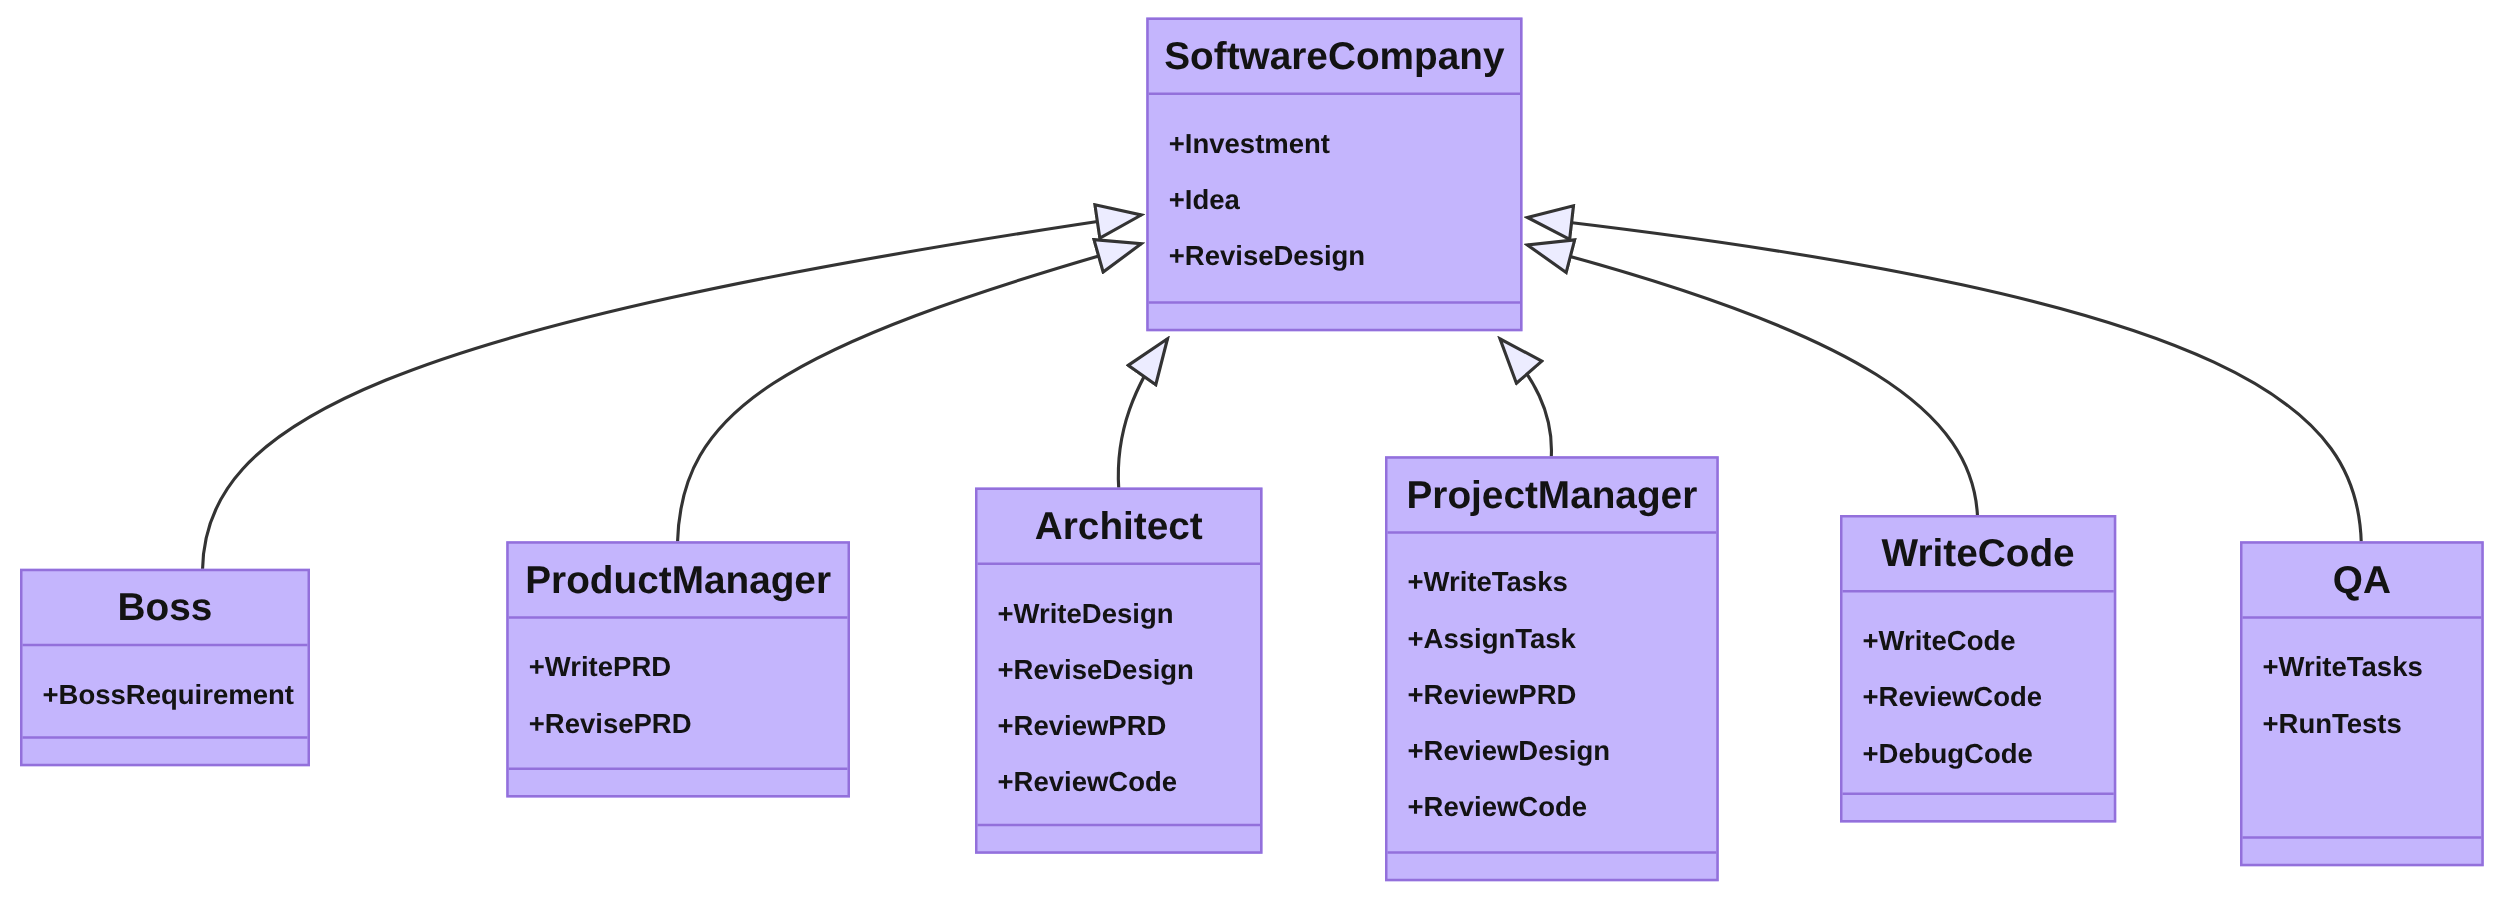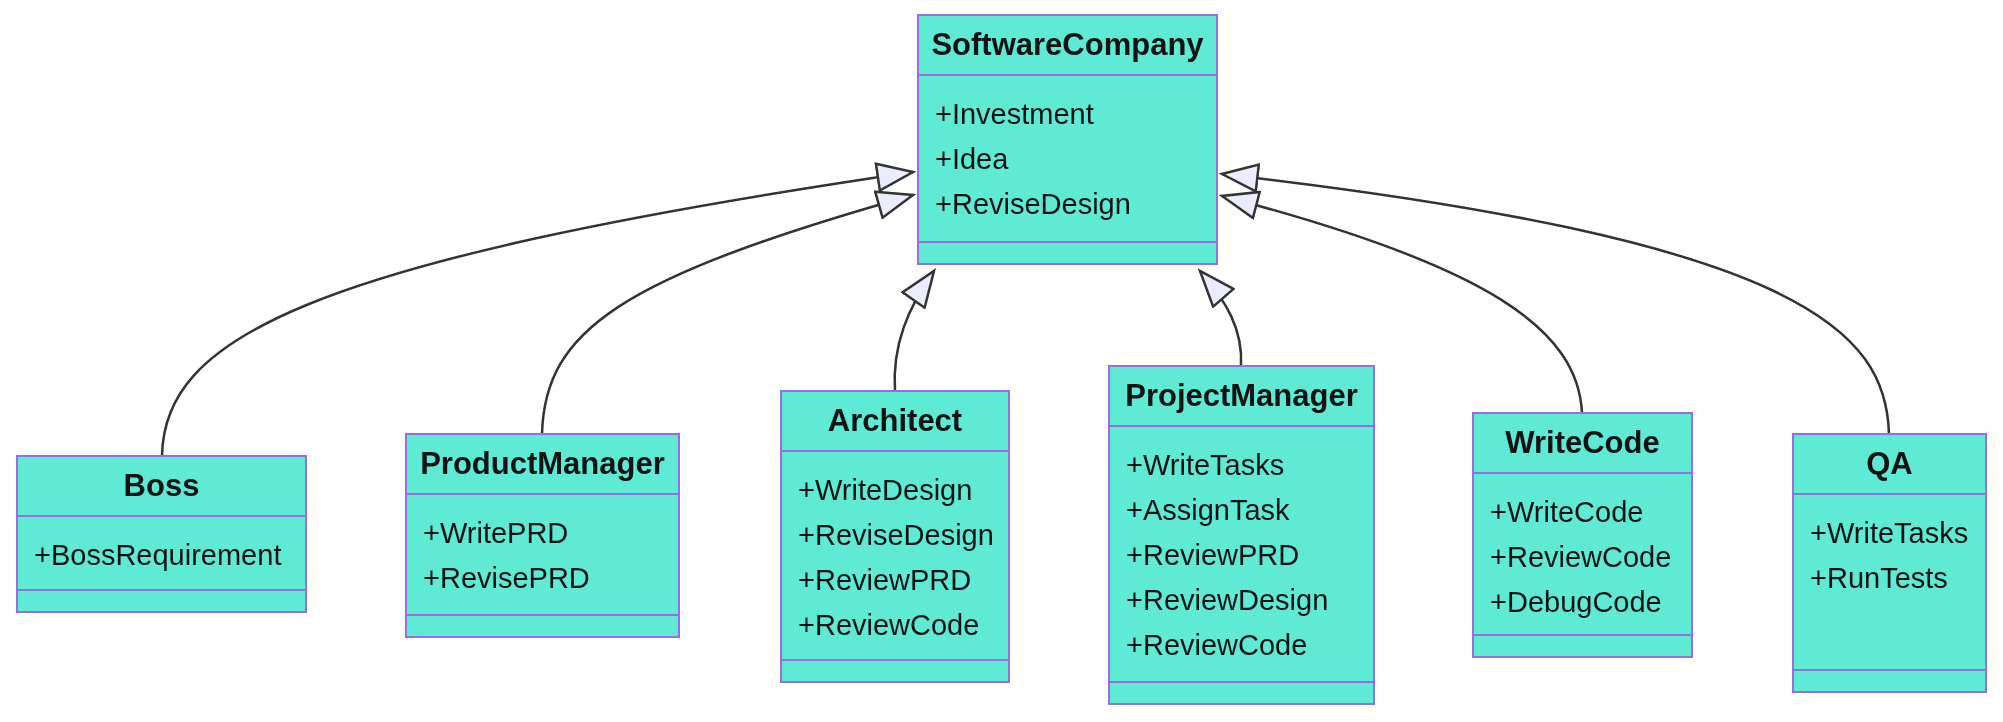--- a/index.html
+++ b/index.html
@@ -23,45 +23,46 @@
     height: 722px;
   }
   .rel-path {
     fill: none;
     stroke: #333333;
     stroke-width: 2.5px;
   }
   .class-box {
     position: absolute;
     box-sizing: border-box;
-    background: #5eead4;
+    background: #c4b5fd;
     border: 2px solid #9370DB;
     display: flex;
     flex-direction: column;
     color: #131313;
   }
   .class-title {
     flex: 0 0 58px;
     line-height: 58px;
     text-align: center;
     font-weight: bold;
     font-size: 31px;
     border-bottom: 2px solid #9370DB;
     white-space: nowrap;
   }
   .class-attrs {
     flex: 1 1 auto;
     padding: 16px 8px 0 16px;
     overflow: hidden;
   }
   .member {
-    font-size: 29px;
+    font-size: 22px;
     line-height: 45px;
     height: 45px;
     white-space: nowrap;
+    font-weight: bold;
   }
   .class-methods {
     flex: 0 0 20px;
     border-top: 2px solid #9370DB;
   }
 </style>
 </head>
 <body>
 
 <div id="canvas">
@@ -83,21 +84,21 @@
   <div class="class-box" style="left:917px; top:14px; width:301px; height:251px;">
     <div class="class-title">SoftwareCompany</div>
     <div class="class-attrs">
       <div class="member">+Investment</div>
       <div class="member">+Idea</div>
       <div class="member">+ReviseDesign</div>
     </div>
     <div class="class-methods"></div>
   </div>
 
-  <div class="class-box" style="left:16px; top:455px; width:291px; height:158px;">
+  <div class="class-box" style="left:16px; top:455px; width:232px; height:158px;">
     <div class="class-title">Boss</div>
     <div class="class-attrs">
       <div class="member">+BossRequirement</div>
     </div>
     <div class="class-methods"></div>
   </div>
 
   <div class="class-box" style="left:405px; top:433px; width:275px; height:205px;">
     <div class="class-title">ProductManager</div>
     <div class="class-attrs">

